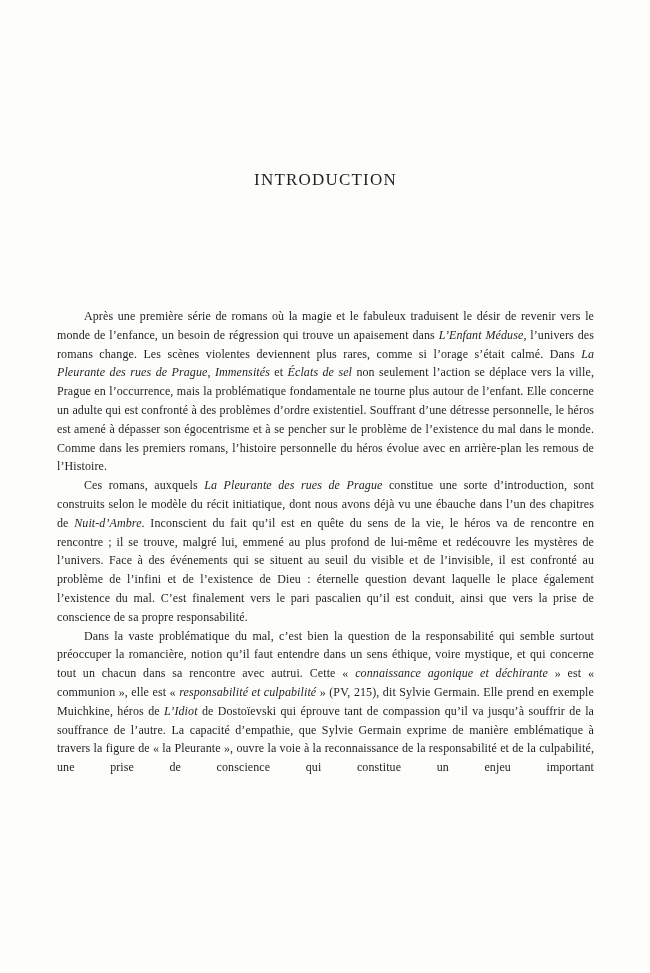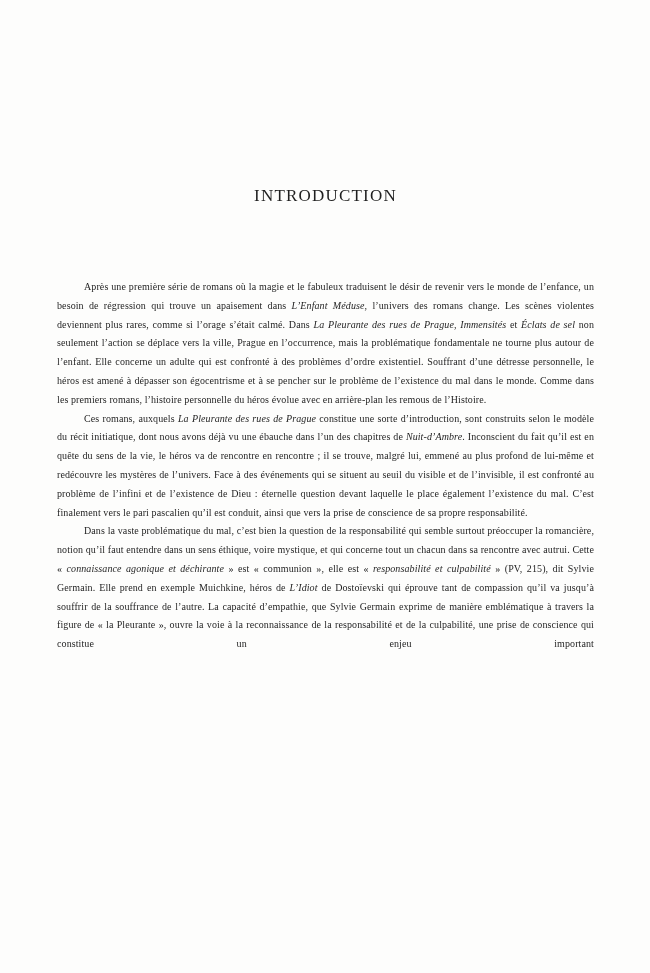--- a/index.html
+++ b/index.html
@@ -16,30 +16,30 @@
     position: relative;
     width: 650px;
     height: 973px;
     box-sizing: border-box;
     padding: 170px 56px 0 57px;
     background: var(--paper, #fdfdfc);
     color: var(--ink, #1f1f1f);
     font-family: "Liberation Serif", "DejaVu Serif", serif;
   }
   .chapter-title {
-    margin: 16px;
+    margin: 0;
     font-size: 17px;
     font-weight: normal;
     text-align: center;
     letter-spacing: 1.2px;
     line-height: 20px;
   }
   .text-block {
-    margin-top: 72px;
-    font-size: 10px;
+    margin-top: 117px;
+    font-size: 12px;
     line-height: 18.8px;
     text-align: justify;
     letter-spacing: 0.1px;
   }
   .para {
     margin: 0;
     text-indent: 27px;
   }
   .para:last-child {
     

